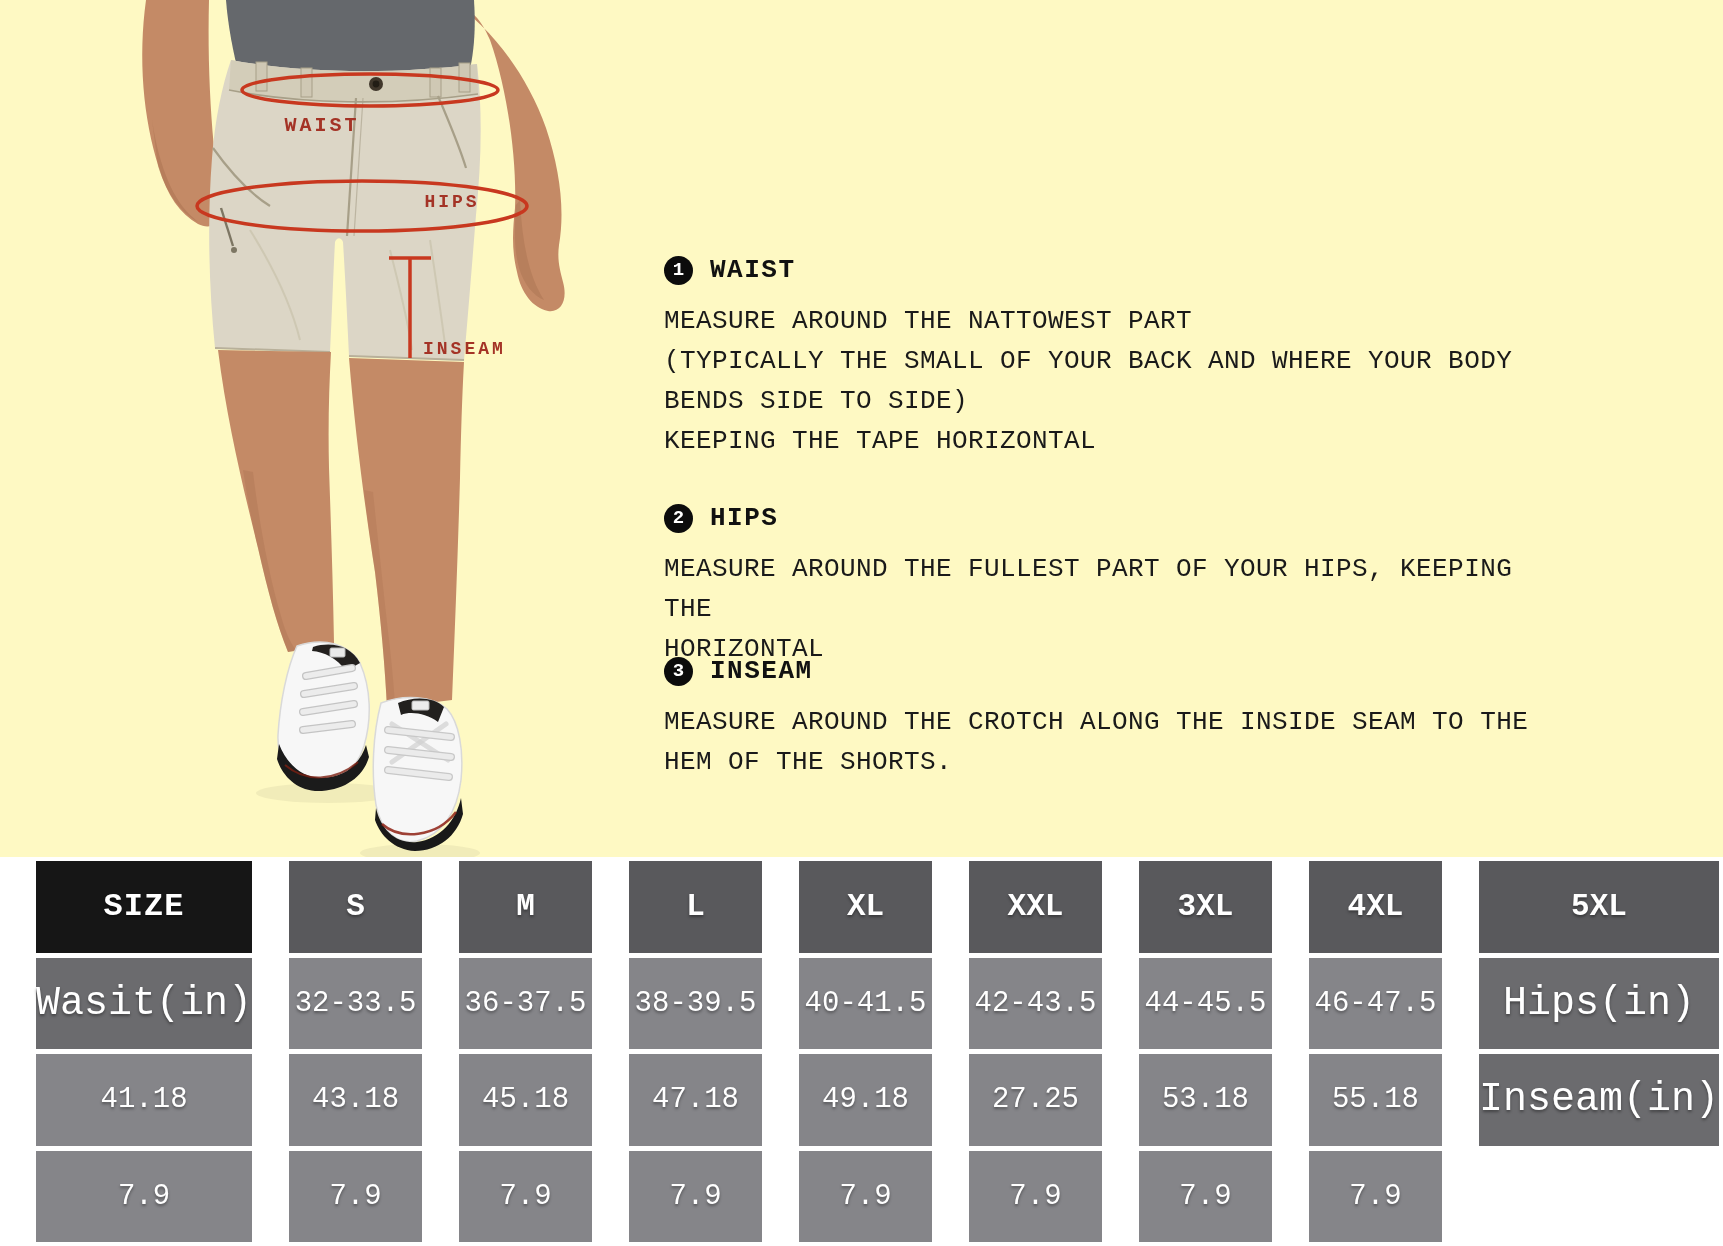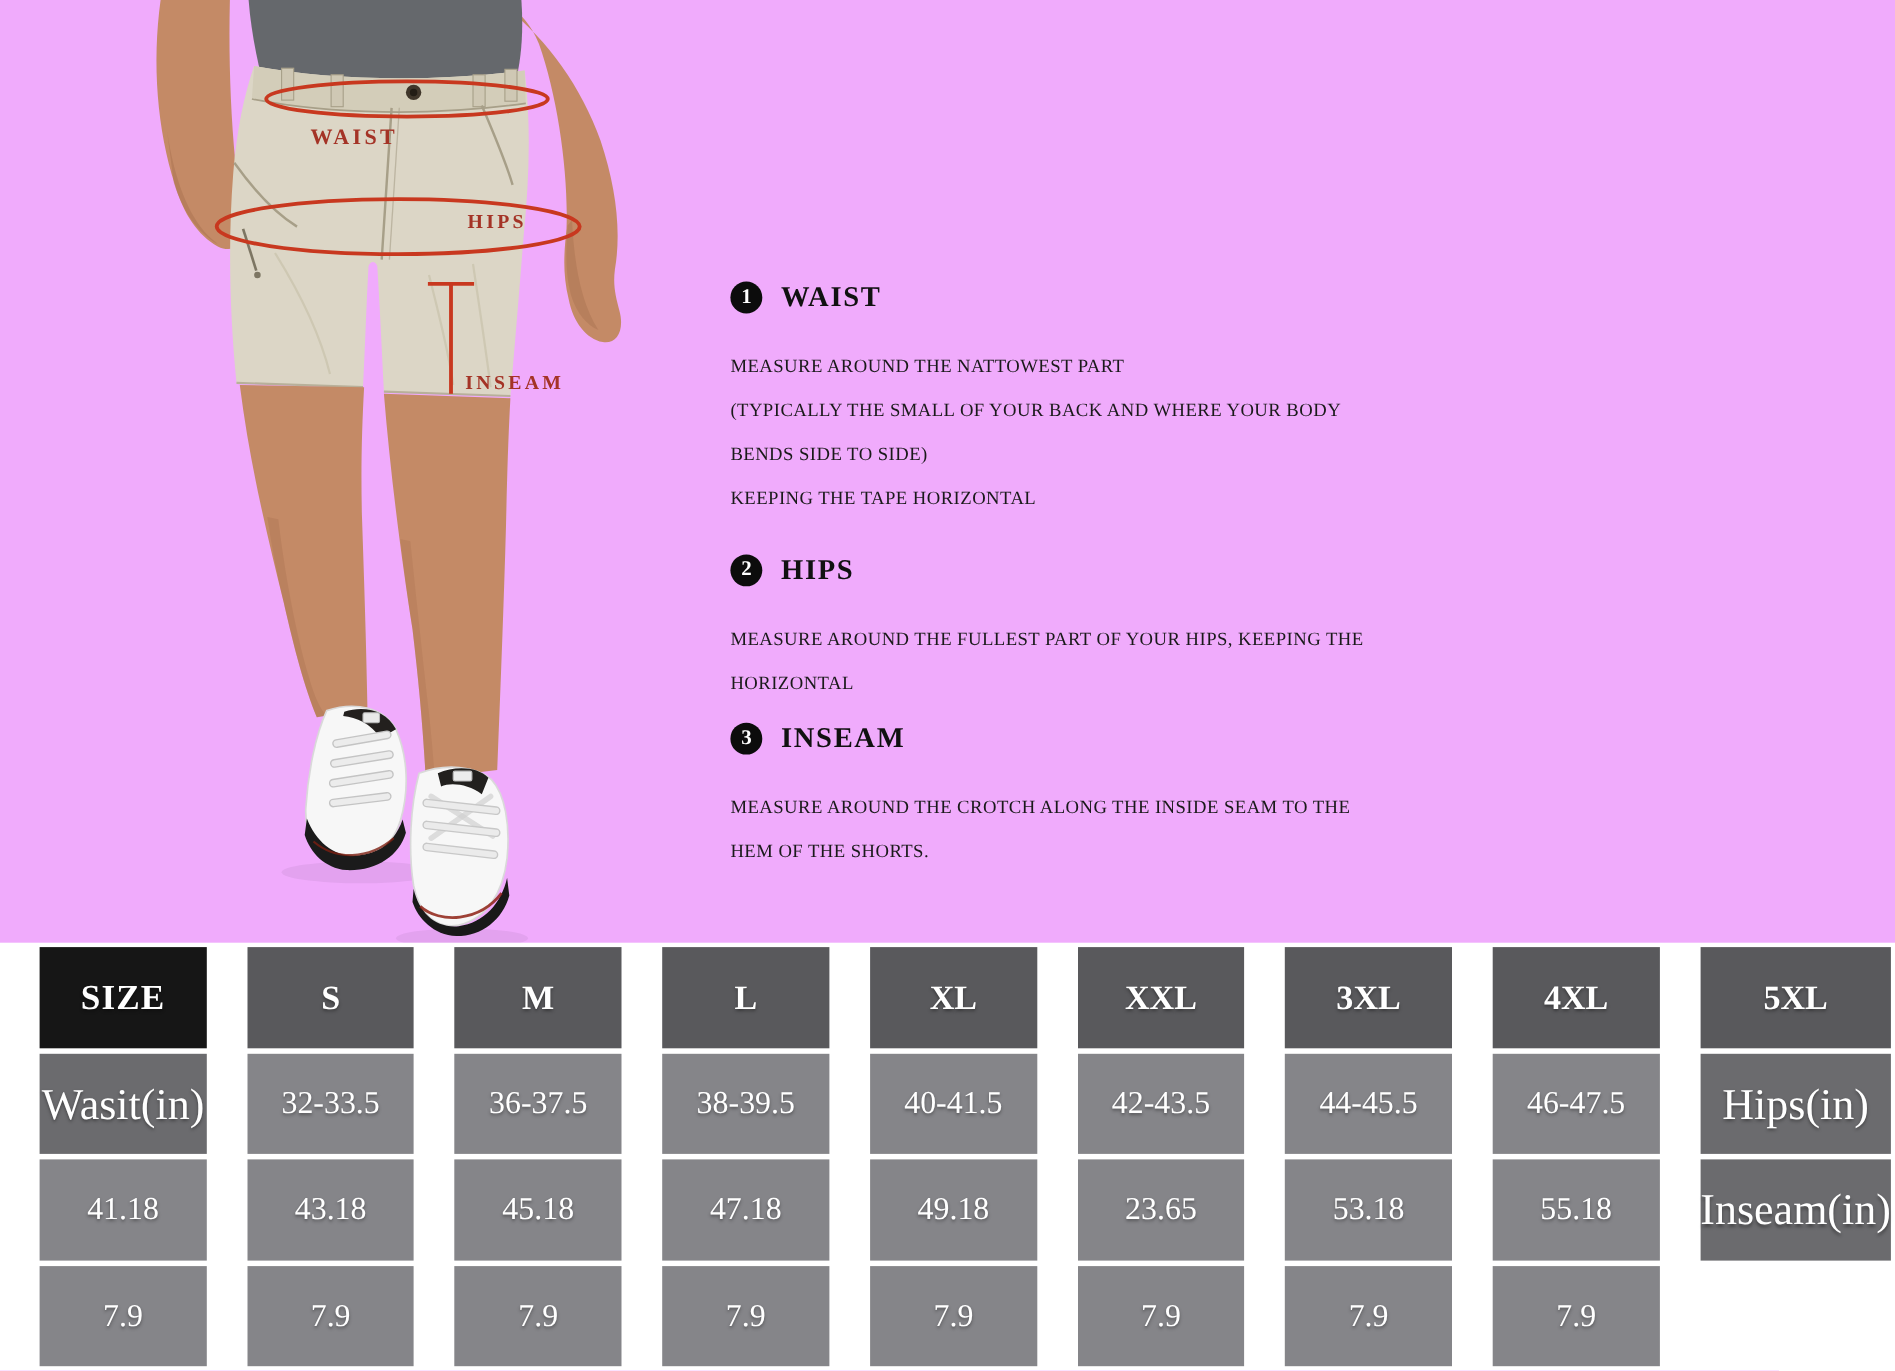--- a/index.html
+++ b/index.html
@@ -1,37 +1,37 @@
 <!DOCTYPE html>
 <html><head>
 <meta charset="utf-8">
 <style>
   html,body{margin:0;padding:0;background:#ffffff;}
   .canvas{
-    position:relative;width:1723px;height:1246px;background:#f0abfc;overflow:hidden;
-    font-family:Liberation Serif, serif;
+    position:relative;width:1723px;height:1246px;background:#fef9c3;overflow:hidden;
+    font-family:Liberation Mono, monospace;
   }
   
   .photo{position:absolute;left:0;top:0;width:600px;height:860px;}
   .photo svg{display:block;width:600px;height:860px;}
   .red-label{fill:#a43326;font-weight:bold;letter-spacing:3px;}
   
   .instructions{position:absolute;left:664px;top:0;width:900px;height:860px;}
   .instr-block{position:absolute;left:0;width:900px;}
   .b1{top:255px}
   .b2{top:503px}
   .b3{top:656px}
   .instr-head{display:flex;align-items:center;height:30px;}
   .badge{
     flex:none;width:29px;height:29px;border-radius:50%;background:#0c0c0c;color:#ffffff;
     display:flex;align-items:center;justify-content:center;
     font-size:19px;font-weight:bold;
   }
   .instr-title{margin-left:17px;font-size:26px;font-weight:bold;color:#111111;letter-spacing:1.5px;}
-  .instr-lines{margin-top:28px;font-size:17px;line-height:40px;color:#1a1a1a;letter-spacing:0.4px;}
+  .instr-lines{margin-top:16px;font-size:26px;line-height:40px;color:#1a1a1a;letter-spacing:0.4px;}
   
   .size-table{
     position:absolute;left:0;top:857px;width:1723px;height:389px;background:#ffffff;
     box-sizing:border-box;padding:4px;
     display:grid;grid-template-columns:repeat(9,1fr);grid-template-rows:repeat(4,1fr);gap:5px;
   }
   .cell{
     display:flex;align-items:center;justify-content:center;color:#ffffff;
     text-shadow:0 2px 3px rgba(0,0,0,0.38);white-space:nowrap;margin-left:32px;
   }
@@ -187,21 +187,21 @@
     <div class="cell data">42-43.5</div>
     <div class="cell data">44-45.5</div>
     <div class="cell data">46-47.5</div>
 
     <div class="cell rowlabel">Hips(in)</div>
     <div class="cell data">41.18</div>
     <div class="cell data">43.18</div>
     <div class="cell data">45.18</div>
     <div class="cell data">47.18</div>
     <div class="cell data">49.18</div>
-    <div class="cell data">23.65</div>
+    <div class="cell data">27.25</div>
     <div class="cell data">53.18</div>
     <div class="cell data">55.18</div>
 
     <div class="cell rowlabel">Inseam(in)</div>
     <div class="cell data">7.9</div>
     <div class="cell data">7.9</div>
     <div class="cell data">7.9</div>
     <div class="cell data">7.9</div>
     <div class="cell data">7.9</div>
     <div class="cell data">7.9</div>

